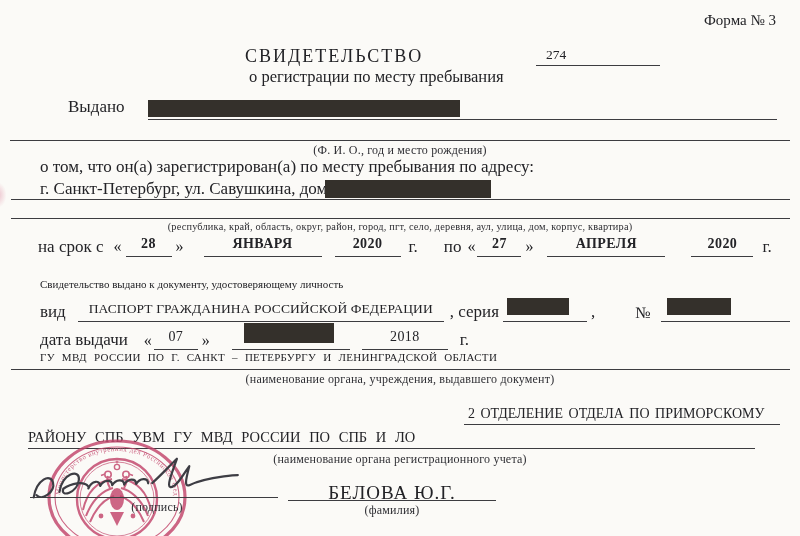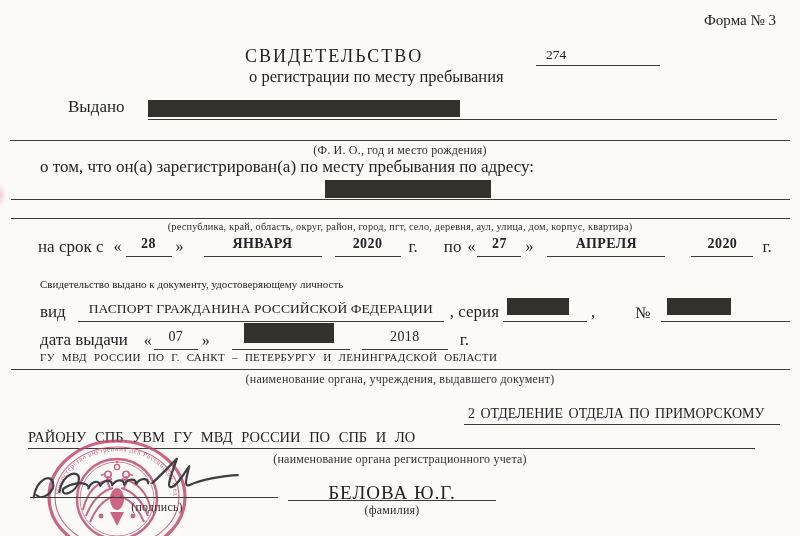--- a/index.html
+++ b/index.html
@@ -84,20 +84,21 @@
   <div class="abs issued-row">
     <span class="issued-label">Выдано</span>
     <span class="redact issued-redact"></span>
     <span class="issued-ul"></span>
   </div>
 
   <div class="abs rule fio-line"></div>
   <div class="abs cap fio-caption">(Ф. И. О., год и место рождения)</div>
 
   <div class="abs t17 statement1">о том, что он(а) зарегистрирован(а) по месту пребывания по адресу:</div>
+  <div class="abs t17 address-row">г. Санкт-Петербург, ул. Савушкина, дом</div>
   <div class="redact address-redact"></div>
   <div class="abs rule addr-line1"></div>
   <div class="abs rule addr-line2"></div>
   <div class="abs cap addr-caption">(республика, край, область, округ, район, город, пгт, село, деревня, аул, улица, дом, корпус, квартира)</div>
 
   <div class="abs flexrow period-row">
     <span>на срок с</span>
     <span class="q" style="margin-left:10px">«</span>
     <span class="cell" style="width:46px;margin-left:4px">28</span>
     <span class="q" style="margin-left:4px">»</span>

